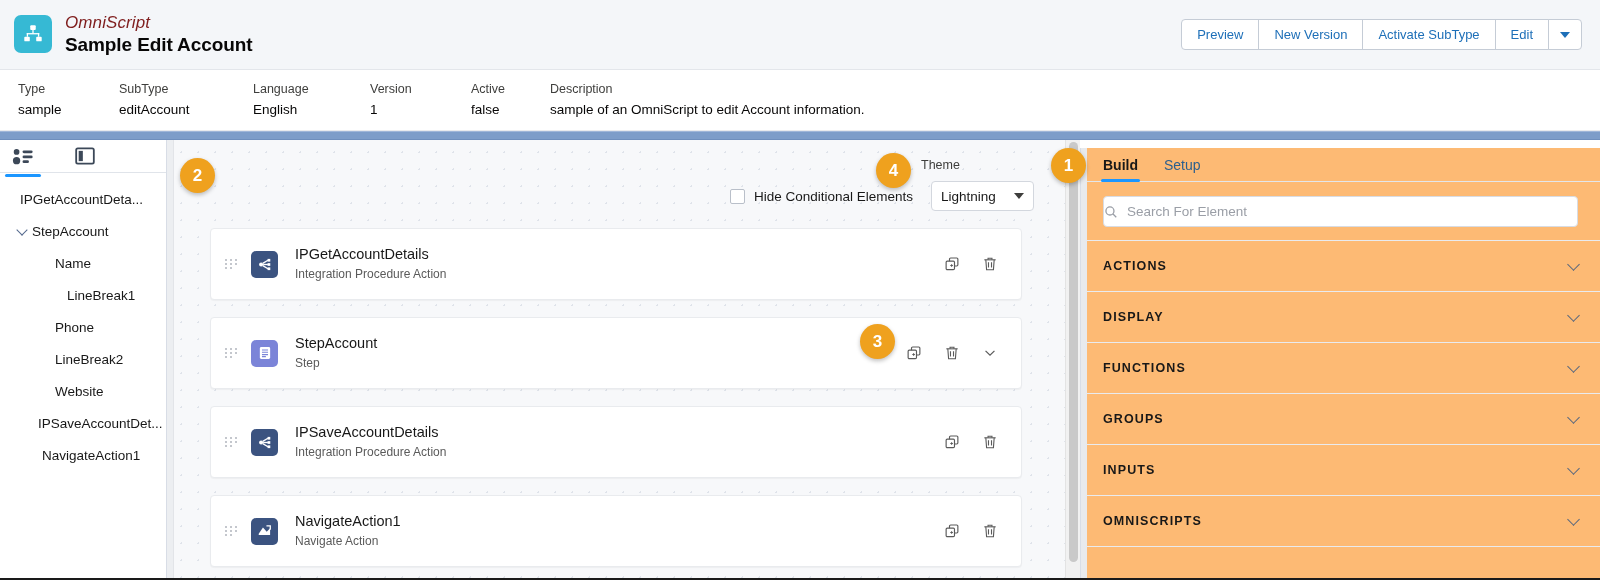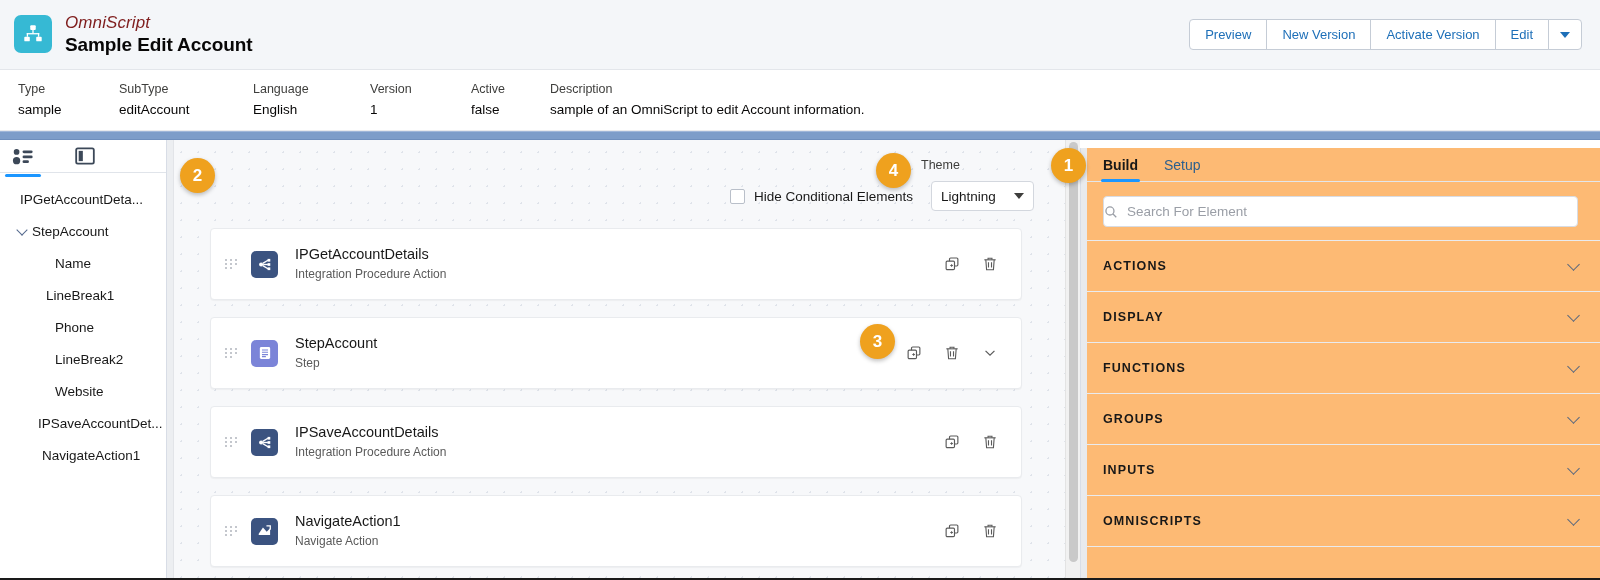--- a/index.html
+++ b/index.html
@@ -200,21 +200,21 @@
       </div>
       <div class="brand-text">
         <div class="brand-kicker">OmniScript</div>
         <div class="brand-title">Sample Edit Account</div>
       </div>
     </div>
 
     <div class="header-actions">
       <div class="btn">Preview</div>
       <div class="btn">New Version</div>
-      <div class="btn">Activate Version</div>
+      <div class="btn">Activate SubType</div>
       <div class="btn">Edit</div>
       <div class="btn caret">
         <span class="caret-glyph"></span>
       </div>
     </div>
   </div>
 
   <div class="meta">
     <div class="meta-col" style="width:101px">
       <div class="meta-label">Type</div>
@@ -270,21 +270,21 @@
         </div>
         <div class="tree-row" style="padding-left:12px">
           <span class="tree-caret">
               <i class="chev"></i>
             </span>
           <span>StepAccount</span>
         </div>
         <div class="tree-row" style="padding-left:55px">
           <span>Name</span>
         </div>
-        <div class="tree-row" style="padding-left:46px">
+        <div class="tree-row" style="padding-left:67px">
           <span>LineBreak1</span>
         </div>
         <div class="tree-row" style="padding-left:55px">
           <span>Phone</span>
         </div>
         <div class="tree-row" style="padding-left:55px">
           <span>LineBreak2</span>
         </div>
         <div class="tree-row" style="padding-left:55px">
           <span>Website</span>

